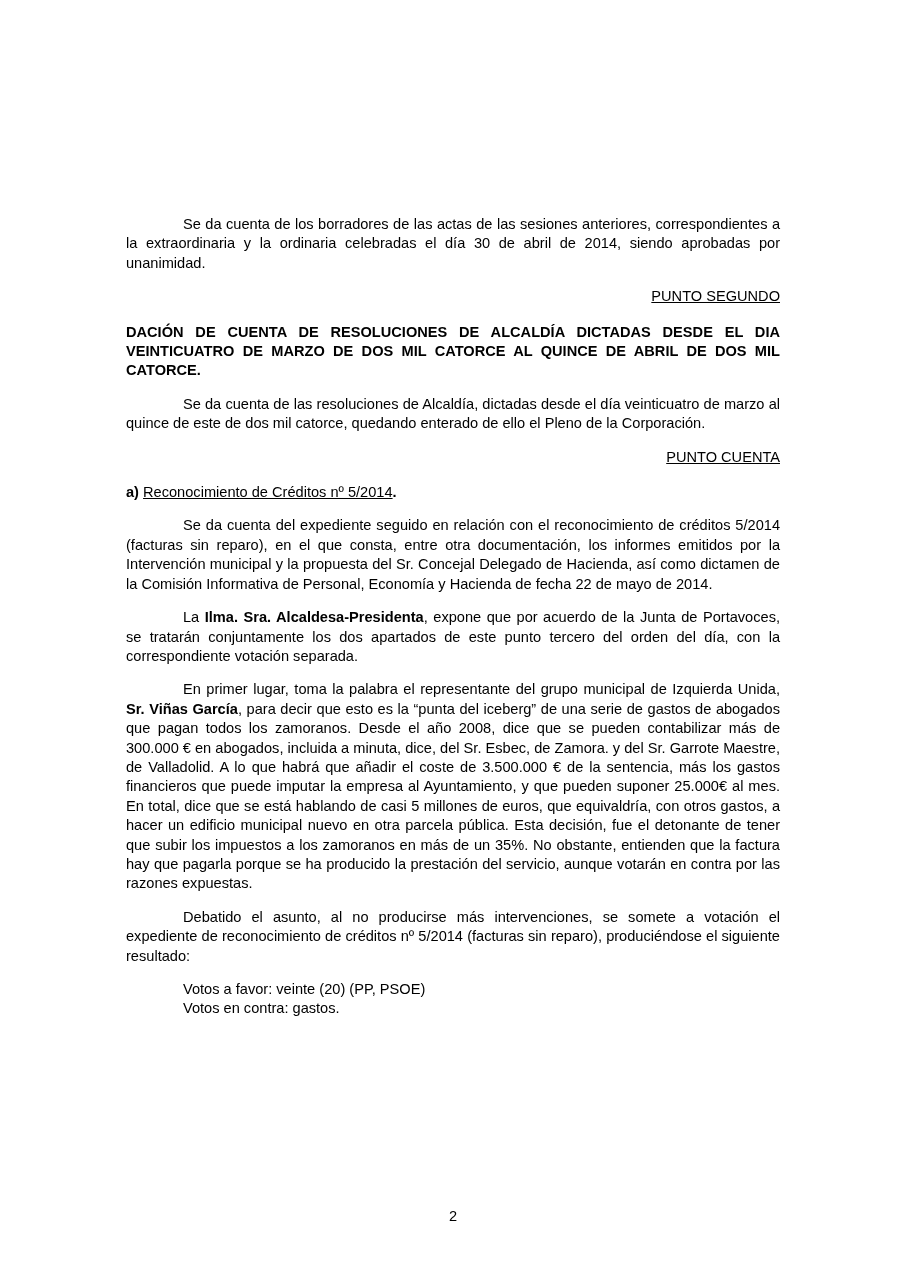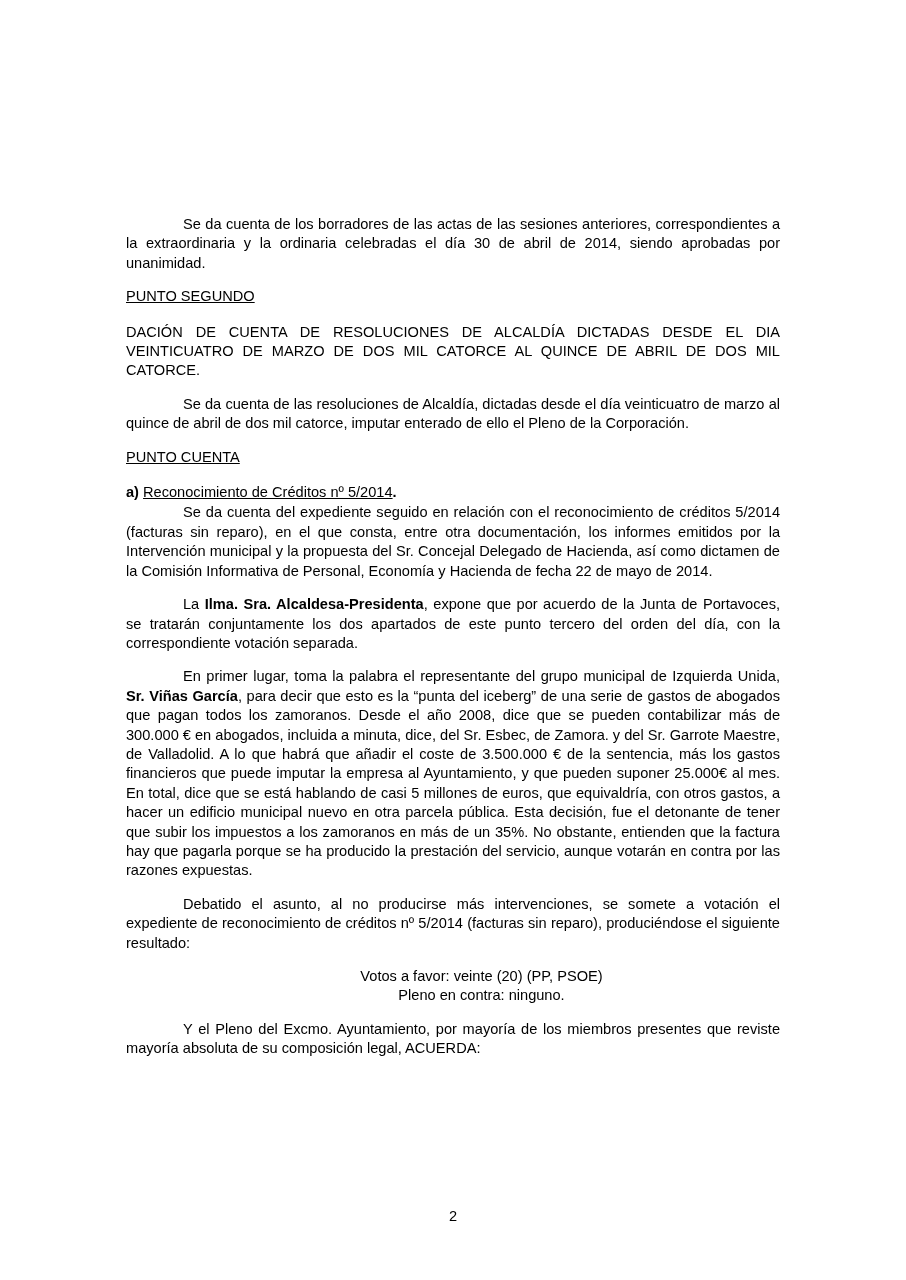--- a/index.html
+++ b/index.html
@@ -29,49 +29,49 @@
     text-justify: inter-word;
   }
   p {
     margin: 0;
   }
   .para {
     text-indent: 57px;
     margin-bottom: 14px;
   }
   .center-heading {
-    text-align: left;
+    text-align: right;
     text-indent: 0;
     text-decoration: underline;
     margin: 14px 0 16px 0;
   }
   .bold-block {
-    font-weight: normal;
+    font-weight: bold;
     text-indent: 0;
     margin-bottom: 14px;
   }
   .sub-a {
     text-indent: 0;
-    margin-bottom: 1px;
+    margin-bottom: 14px;
   }
   .sub-a b { font-weight: bold; }
   .sub-a u { text-decoration: underline; }
   .sub-b {
     text-indent: 0;
     padding-left: 57px;
     font-weight: bold;
     margin-bottom: 14px;
   }
   .votes {
     text-indent: 0;
     padding-left: 57px;
     margin-bottom: 14px;
     text-align: left;
   }
-  .votes div { white-space: nowrap; text-align: center; }
+  .votes div { white-space: nowrap; }
   b.name, strong.name {
     font-weight: bold;
   }
   .page-number {
     position: absolute;
     left: 0;
     right: 0;
     bottom: 56px;
     text-align: center;
     font-size: 14.6px;
@@ -82,39 +82,38 @@
 
 <div class="page">
   <div class="doc-body">
 
     <p class="para">Se da cuenta de los borradores de las actas de las sesiones anteriores, correspondientes a la extraordinaria y la ordinaria celebradas el día 30 de abril de 2014, siendo aprobadas por unanimidad.</p>
 
     <p class="center-heading">PUNTO SEGUNDO</p>
 
     <p class="bold-block">DACIÓN DE CUENTA DE RESOLUCIONES DE ALCALDÍA DICTADAS DESDE EL DIA VEINTICUATRO DE MARZO DE DOS MIL CATORCE AL QUINCE DE ABRIL DE DOS MIL CATORCE.</p>
 
-    <p class="para">Se da cuenta de las resoluciones de Alcaldía, dictadas desde el día veinticuatro de marzo al quince de abril de dos mil catorce, imputar enterado de ello el Pleno de la Corporación.</p>
+    <p class="para">Se da cuenta de las resoluciones de Alcaldía, dictadas desde el día veinticuatro de marzo al quince de este de dos mil catorce, quedando enterado de ello el Pleno de la Corporación.</p>
 
     <p class="center-heading">PUNTO CUENTA</p>
 
 
     <p class="sub-a"><b>a)</b> <u>Reconocimiento de Créditos nº 5/2014</u><b>.</b></p>
 
 
     <p class="para">Se da cuenta del expediente seguido en relación con el reconocimiento de créditos 5/2014 (facturas sin reparo), en el que consta, entre otra documentación, los informes emitidos por la Intervención municipal y la propuesta del Sr. Concejal Delegado de Hacienda, así como dictamen de la Comisión Informativa de Personal, Economía y Hacienda de fecha 22 de mayo de 2014.</p>
 
     <p class="para"><span>La </span><b class="name">Ilma. Sra. Alcaldesa-Presidenta</b><span>, expone que por acuerdo de la Junta de Portavoces, se tratarán conjuntamente los dos apartados de este punto tercero del orden del día, con la correspondiente votación separada.</span></p>
 
     <p class="para"><span>En primer lugar, toma la palabra el representante del grupo municipal de Izquierda Unida, </span><b class="name">Sr. Viñas García</b><span>, para decir que esto es la “punta del iceberg” de una serie de gastos de abogados que pagan todos los zamoranos. Desde el año 2008, dice que se pueden contabilizar más de 300.000 € en abogados, incluida a minuta, dice, del Sr. Esbec, de Zamora. y del Sr. Garrote Maestre, de Valladolid.  A lo que habrá que añadir el coste de 3.500.000 € de la sentencia, más los gastos financieros que puede imputar la empresa al Ayuntamiento, y que pueden suponer 25.000€ al mes. En total, dice que se está hablando de casi 5 millones de euros, que equivaldría, con otros gastos, a hacer un edificio municipal nuevo en otra parcela pública. Esta decisión, fue el detonante de tener que subir los impuestos a los zamoranos en más de un 35%. No obstante, entienden que la factura hay que pagarla porque se ha producido la prestación del servicio, aunque votarán en contra por las razones expuestas.</span></p>
 
     <p class="para">Debatido el asunto, al no producirse más intervenciones, se somete a votación el expediente de reconocimiento de créditos nº 5/2014 (facturas sin reparo),  produciéndose el siguiente resultado:</p>
 
     <div class="votes">
       <div>Votos a favor: veinte (20) (PP, PSOE)</div>
-      <div>Pleno en contra: ninguno.</div>
+      <div>Votos en contra: gastos.</div>
     </div>
 
-    <p class="para">Y el Pleno del Excmo. Ayuntamiento, por mayoría de los miembros presentes que reviste mayoría absoluta de su composición legal, ACUERDA:</p>
 
   </div>
 
   <div class="page-number">2</div>
 </div>
 
 </body></html>

